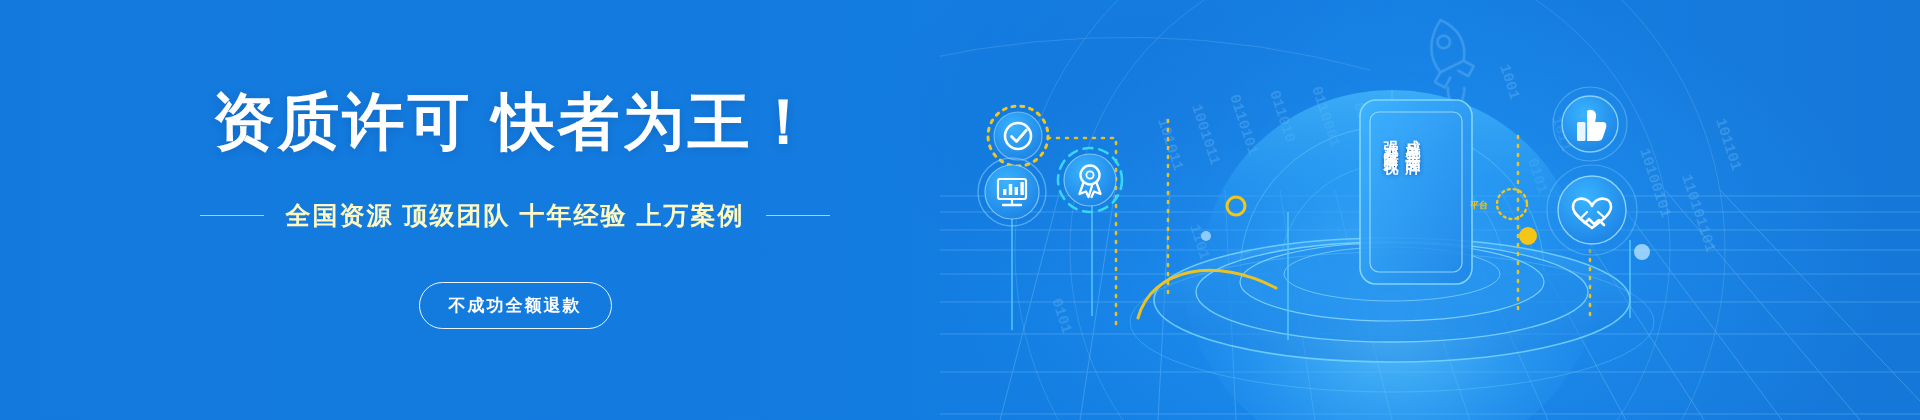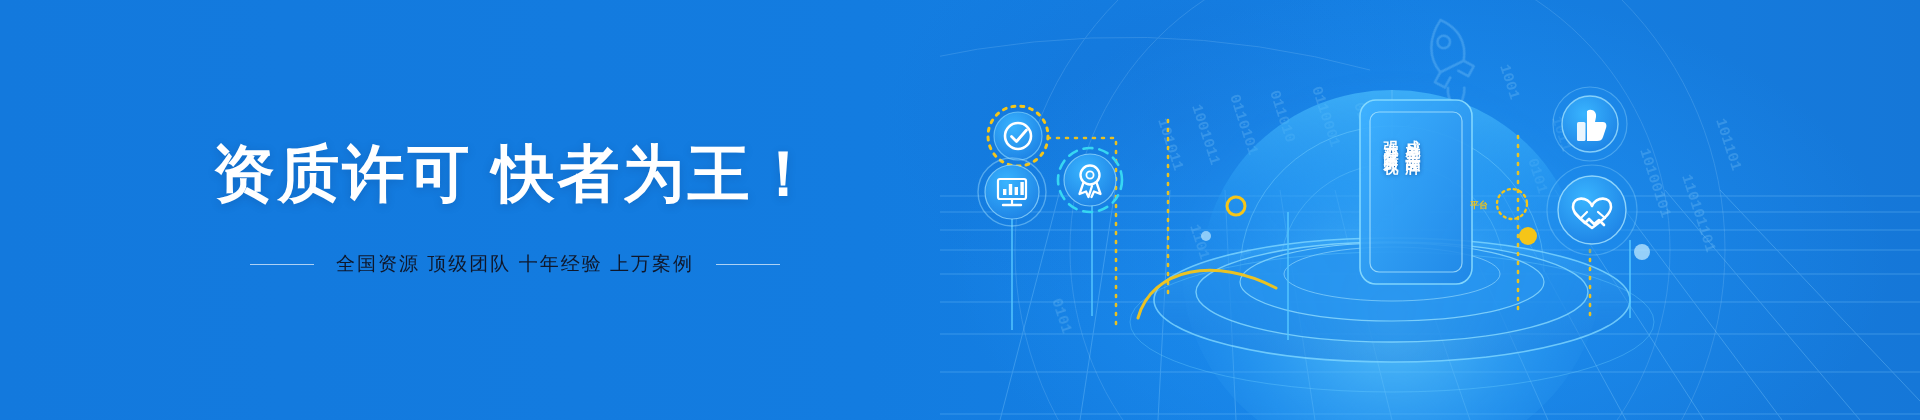--- a/index.html
+++ b/index.html
@@ -46,23 +46,23 @@
   .sub-row {
     display:flex; align-items:center;
     gap:22px;
     margin-top:30px;
   }
   .sub-rule {
     width:64px; height:1px;
     background:rgba(255,255,255,.65);
   }
   .subtitle {
-    font-size:19px;
-    font-weight:normal;
-    color:#0f172a;
+    font-size:25px;
+    font-weight:bold;
+    color:#fef9c3;
     letter-spacing:2px;
     white-space:nowrap;
   }
   .cta {
     margin-top:34px;
     border:1px solid rgba(255,255,255,.92);
     border-radius:999px;
     padding:11px 29px;
     font-size:17px;
     font-weight:bold;
@@ -326,15 +326,16 @@
 
   <div class="text-block">
     <div class="headline">资质许可  快者为王！</div>
 
     <div class="sub-row">
       <span class="sub-rule"></span>
       <span class="subtitle">全国资源  顶级团队  十年经验  上万案例</span>
       <span class="sub-rule"></span>
     </div>
 
+    <button class="cta">不成功全额退款</button>
   </div>
 
 </div>
 
 </body></html>

